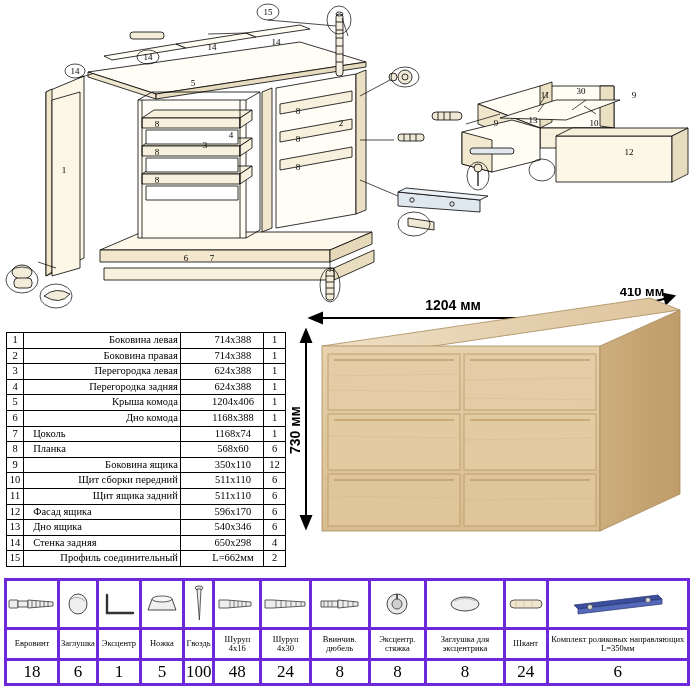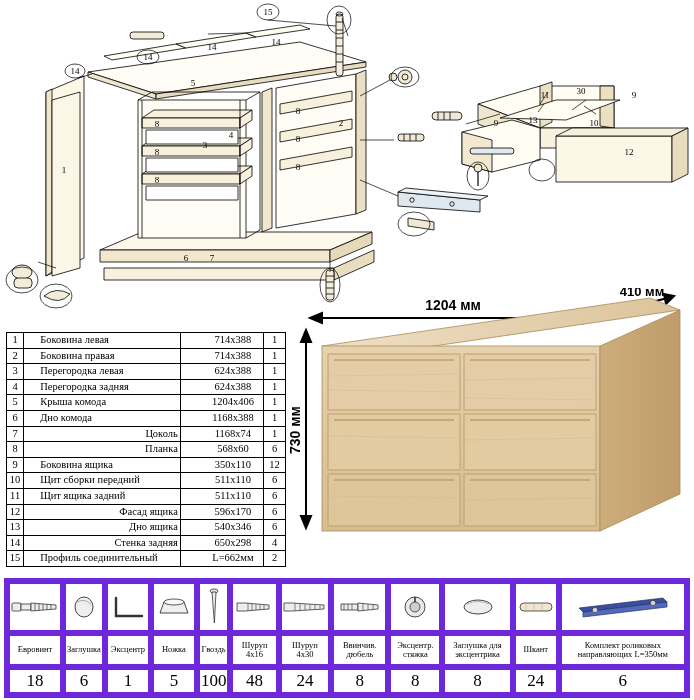--- a/index.html
+++ b/index.html
@@ -25,40 +25,40 @@
   }
   .parts-table td{
     border:1px solid #000;
     padding:0 2px;
     height:14.6px;
     line-height:14.6px;
     white-space:nowrap;
     overflow:hidden;
   }
   .parts-table td.num{width:14px;text-align:center;}
-  .parts-table td.name{width:160px;text-align:left;padding-left:16px;}
-  .parts-table td.name.ind{text-align:right;padding-left:9px;}
+  .parts-table td.name{width:160px;text-align:right;padding-left:16px;}
+  .parts-table td.name.ind{text-align:left;padding-left:9px;}
   .parts-table td.dim{width:72px;text-align:center;padding-left:24px;}
   .parts-table td.qty{width:24px;text-align:center;}
 
   
   .product{position:absolute;left:290px;top:288px;width:400px;height:260px;}
 
   
   .hw-title{
     position:absolute;left:0;top:556px;width:694px;text-align:center;
     font-size:16px;
   }
   .hw-table{
     position:absolute;left:4px;top:578px;width:686px;
     border-collapse:collapse;
     font-size:8.5px;
     font-family:"Liberation Serif", serif;
   }
-  .hw-table td{border:6px solid #6d28d9;text-align:center;vertical-align:middle;margin-top:33px;}
+  .hw-table td{border:3px solid #6d28d9;text-align:center;vertical-align:middle;margin-top:33px;}
   .hw-table tr.icons td{height:46px;padding:0;}
   .hw-table tr.labels td{height:26px;padding:1px 1px;line-height:9.5px;}
   .hw-table tr.counts td{height:20px;font-size:17px;}
   .hw-icon{display:block;margin:0 auto;}
 </style>
 </head>
 <body>
 
 <div class="root">
 

